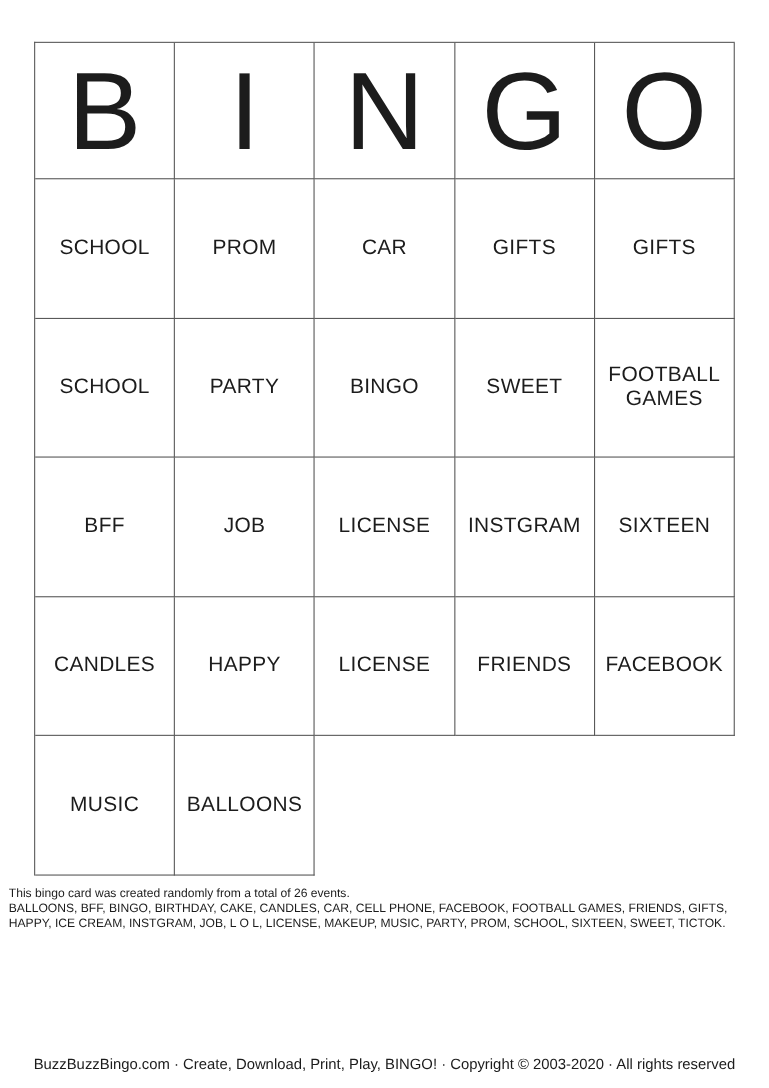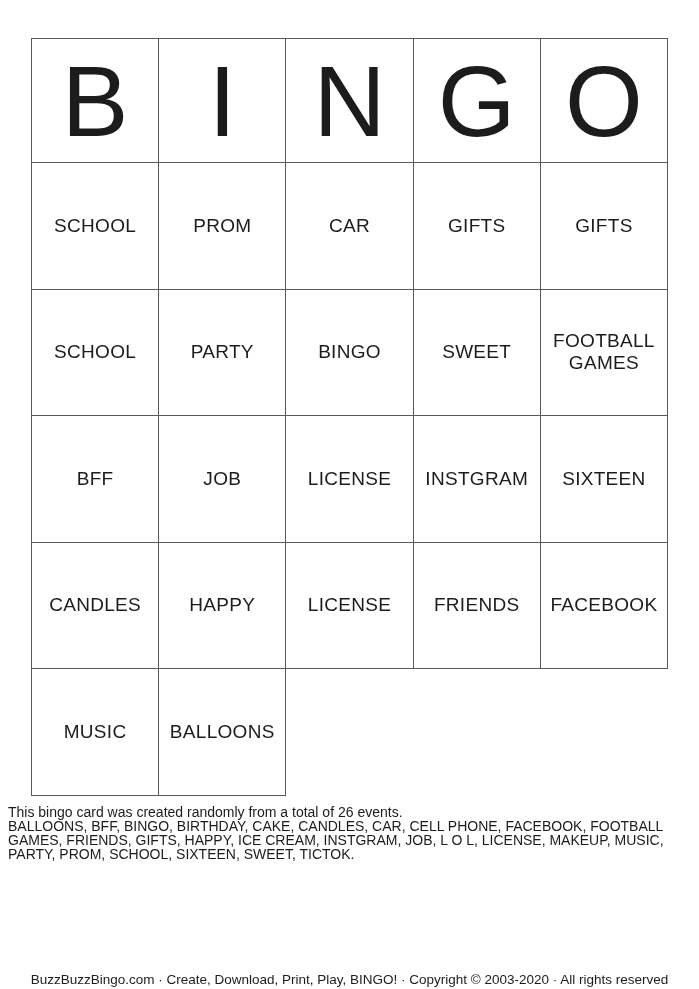--- a/index.html
+++ b/index.html
@@ -43,31 +43,30 @@
   .header-cell{
     font-size:100px;
     line-height:1;
     letter-spacing:0;
     padding:0;
   }
   .notes{
     position:absolute;
     left:8px;top:805px;
     width:662px;
-    font-size:14px;
+    font-size:11px;
     line-height:14px;
   }
   .notes p{margin:0;}
   .page-footer{
     position:absolute;
     left:0;top:960px;
     width:699px;
     text-align:center;
     font-size:13.5px;
-    margin-top:12px;
   }
 </style>
 </head>
 <body>
 
 <div class="bingo-grid">
   <div class="cell header-cell">B</div>
   <div class="cell header-cell">I</div>
   <div class="cell header-cell">N</div>
   <div class="cell header-cell">G</div>

